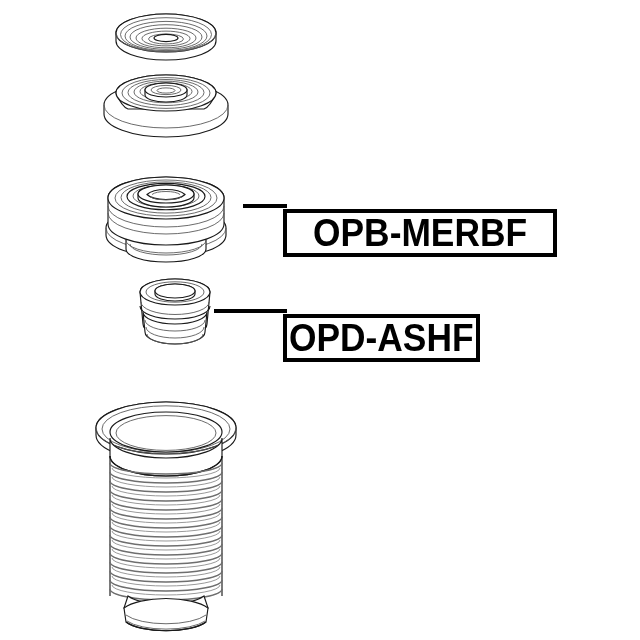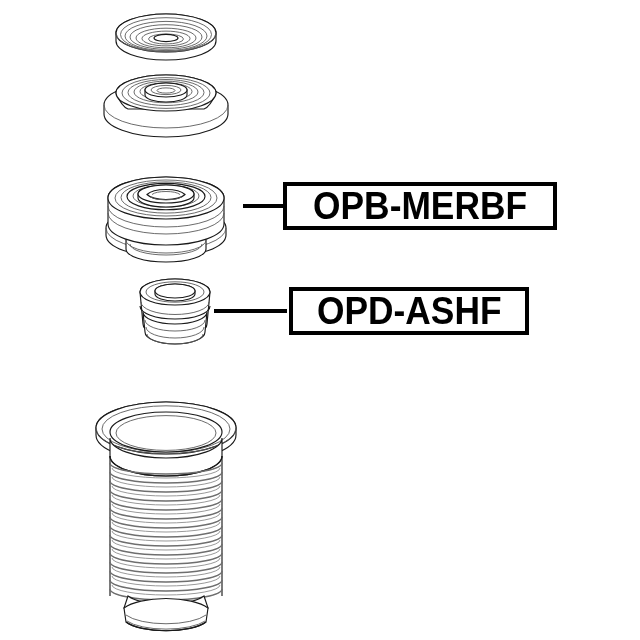--- a/index.html
+++ b/index.html
@@ -15,33 +15,34 @@
 
   
   .label-box{
     position:absolute;
     background:#ffffff;
     border:4px solid #000000;
     box-sizing:border-box;
     display:flex;
     align-items:center;
     justify-content:center;
+    margin-top:27px;
   }
   .label-text{
     font-family:"Liberation Sans", sans-serif;
     font-weight:bold;
     color:#000000;
     letter-spacing:0px;
     white-space:nowrap;
     transform:scaleX(0.93);
     transform-origin:center center;
   }
   #label-opb{ left:283px; top:182px; width:274px; height:48px; }
   #label-opb .label-text{ font-size:38px; line-height:38px; }
-  #label-opd{ left:289px; top:287px; width:240px; height:48px; }
+  #label-opd{ left:283px; top:287px; width:197px; height:48px; }
   #label-opd .label-text{ font-size:38px; line-height:38px; }
 
   
   .leader{
     position:absolute;
     background:#000000;
     height:4px;
   }
   #leader-opb{ left:243px; top:204px; width:44px; }
   #leader-opd{ left:214px; top:309px; width:73px; }

